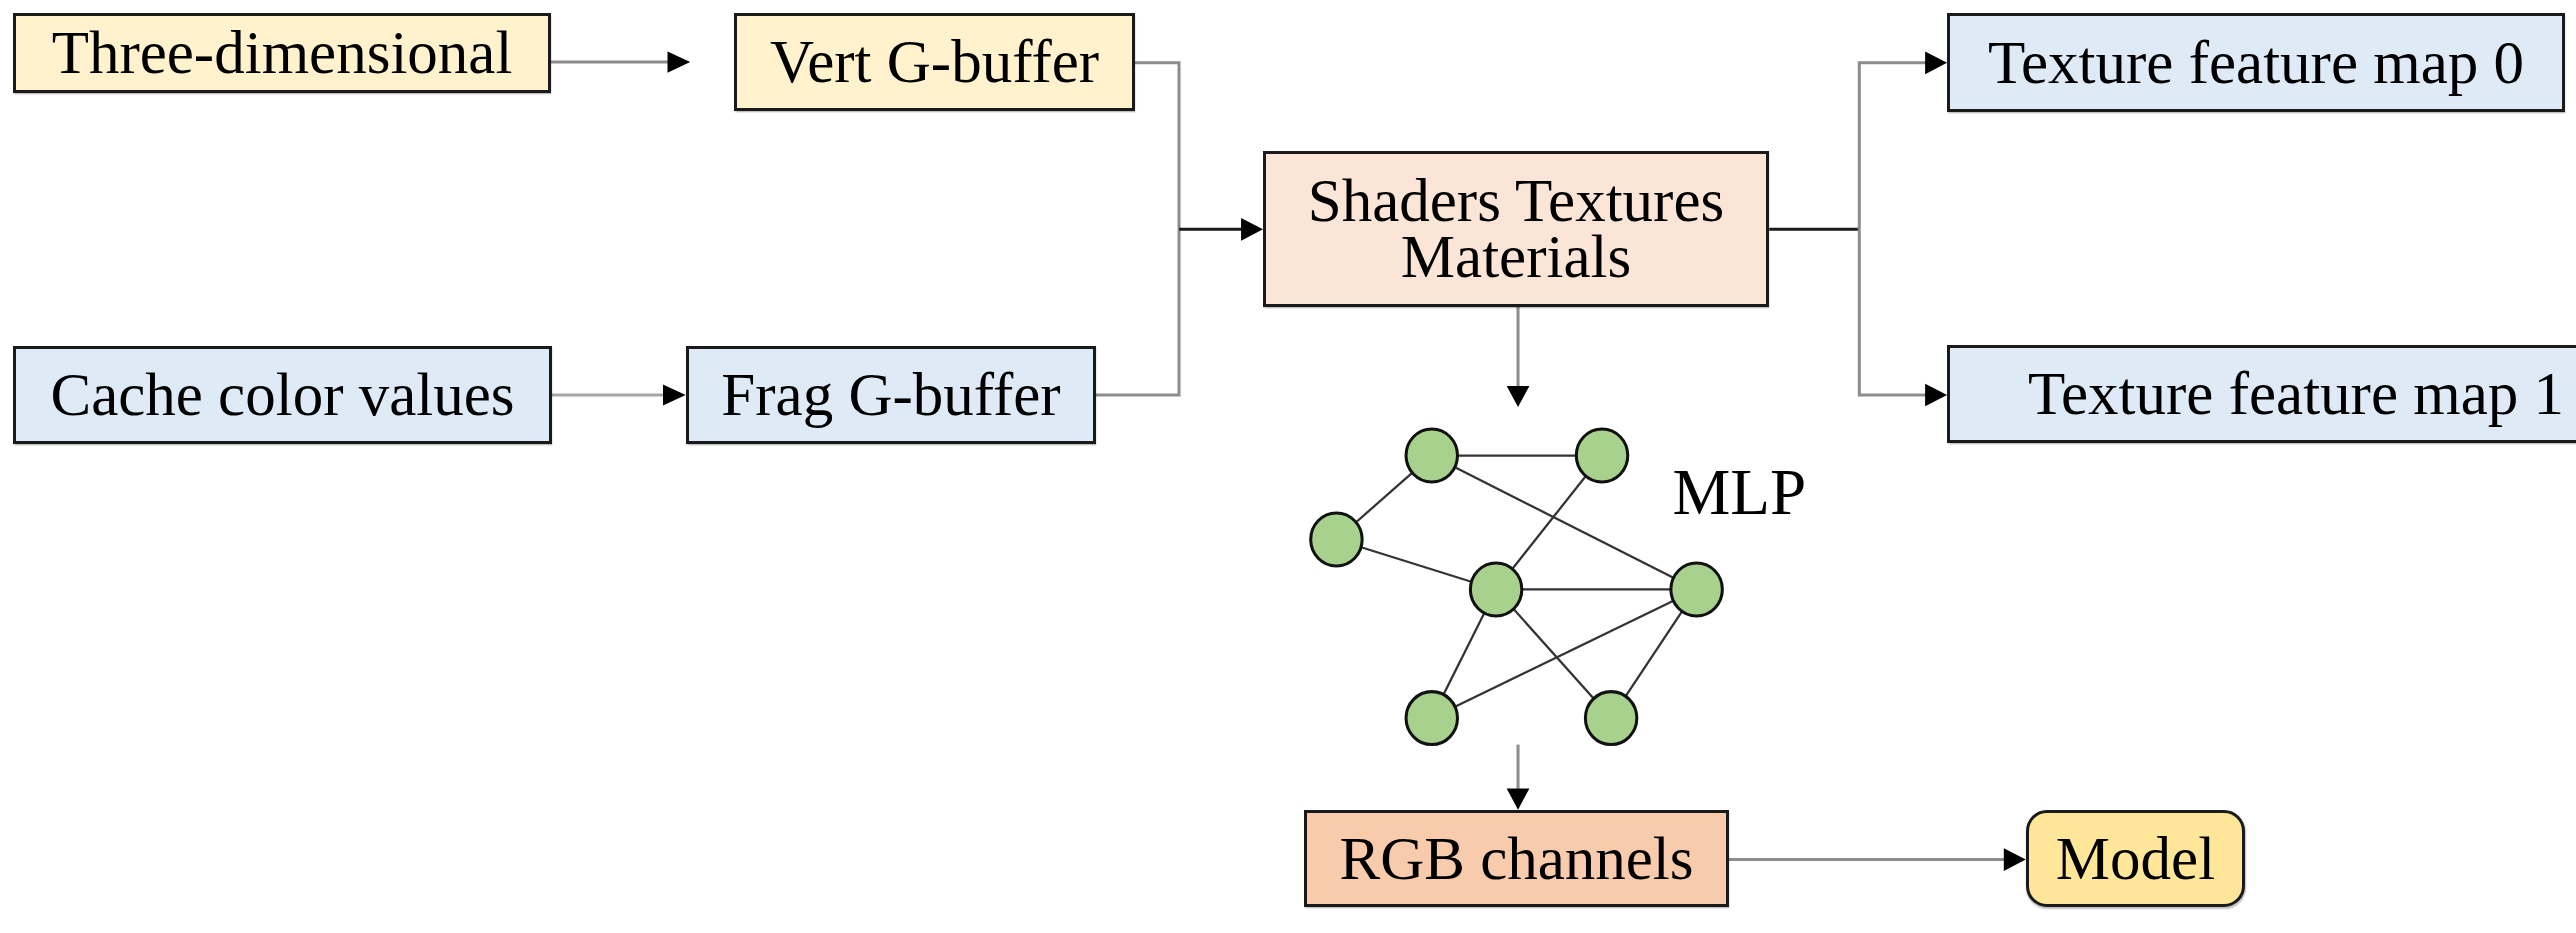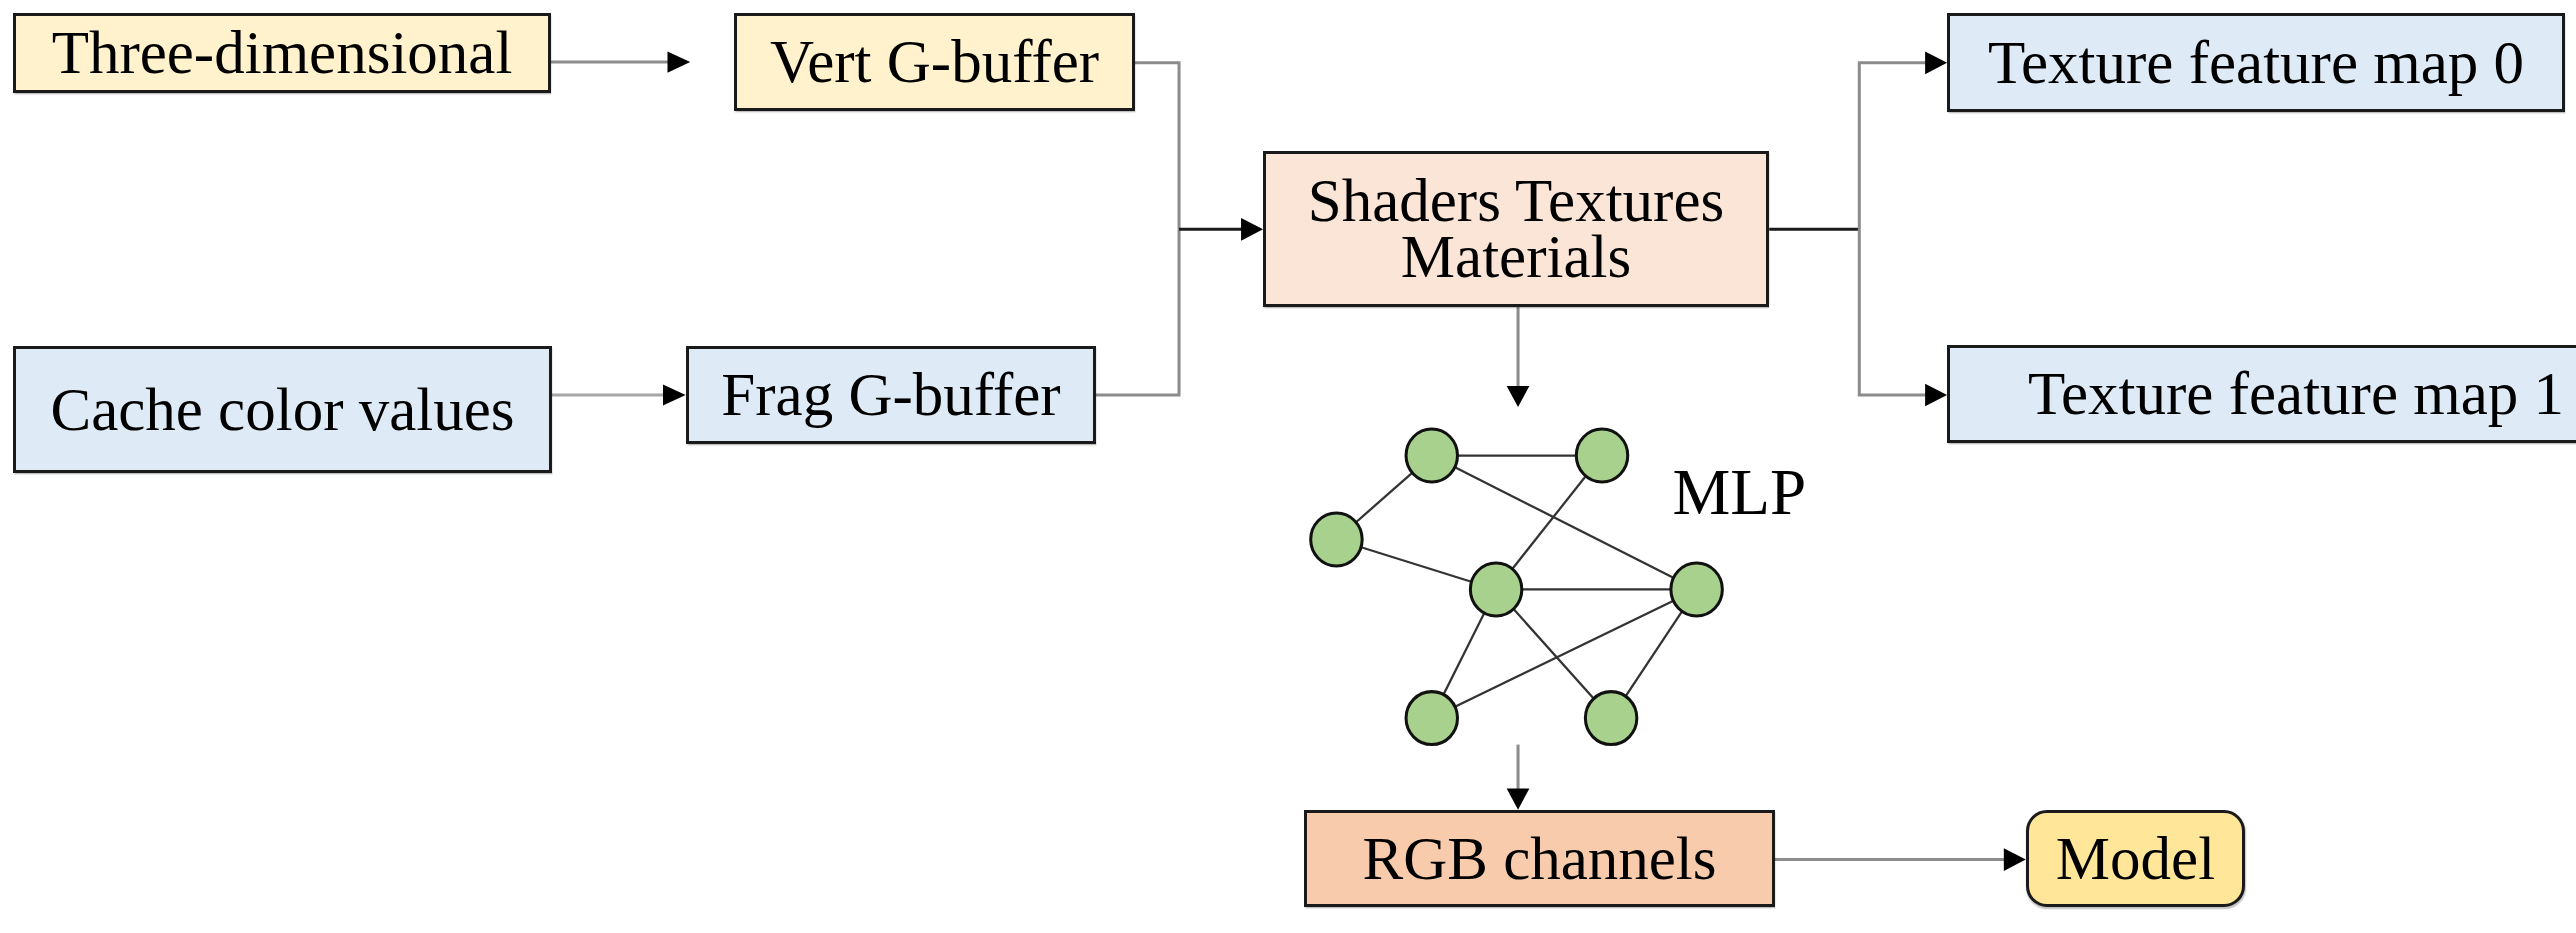--- a/index.html
+++ b/index.html
@@ -72,35 +72,35 @@
     </g>
   <text id="mlp-label" x="2210" y="679" font-family="Liberation Serif, DejaVu Serif, serif" font-size="86" fill="#000">MLP</text>
 </svg>
 
 <div class="box" style="left: 13px; top: 13px; width: 538px; height: 80px; background: rgb(255, 242, 204);">
   <span>Three-dimensional</span>
 </div>
 <div class="box" style="left: 690px; top: 13px; width: 401px; height: 98px; background: rgb(255, 242, 204); margin-left: 44px;">
   <span>Vert G-buffer</span>
 </div>
-<div class="box" style="left: 13px; top: 346px; width: 539px; height: 127px; background: rgb(222, 235, 247);">
+<div class="box" style="left: 13px; top: 346px; width: 539px; height: 98px; background: rgb(222, 235, 247);">
   <span>Cache color values</span>
 </div>
 <div class="box" style="left: 686px; top: 346px; width: 410px; height: 98px; background: rgb(222, 235, 247);">
   <span>Frag G-buffer</span>
 </div>
 <div class="box" style="left: 1263px; top: 151px; width: 506px; height: 156px; background: rgb(251, 229, 214);">
   <span>Shaders Textures
 Materials</span>
 </div>
 <div class="box" style="left: 1947px; top: 13px; width: 618px; height: 99px; background: rgb(222, 235, 247); justify-content: center;">
   <span>Texture feature map 0</span>
 </div>
 <div class="box" style="left: 1947px; top: 345px; width: 698px; height: 98px; background: rgb(222, 235, 247);">
   <span>Texture feature map 1</span>
 </div>
-<div class="box" style="left: 1304px; top: 810px; width: 471px; height: 97px; background: rgb(248, 203, 173);">
+<div class="box" style="left: 1304px; top: 810px; width: 425px; height: 97px; background: rgb(248, 203, 173);">
   <span>RGB channels</span>
 </div>
 <div class="box" style="left: 2026px; top: 810px; width: 219px; height: 97px; background: rgb(255, 230, 153); border-radius: 21px;">
   <span>Model</span>
 </div>
 
 
 </body></html>

